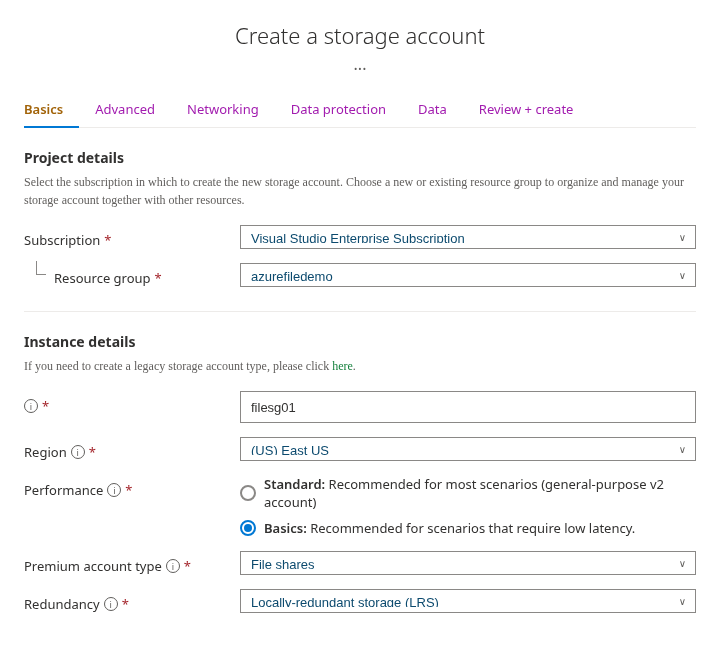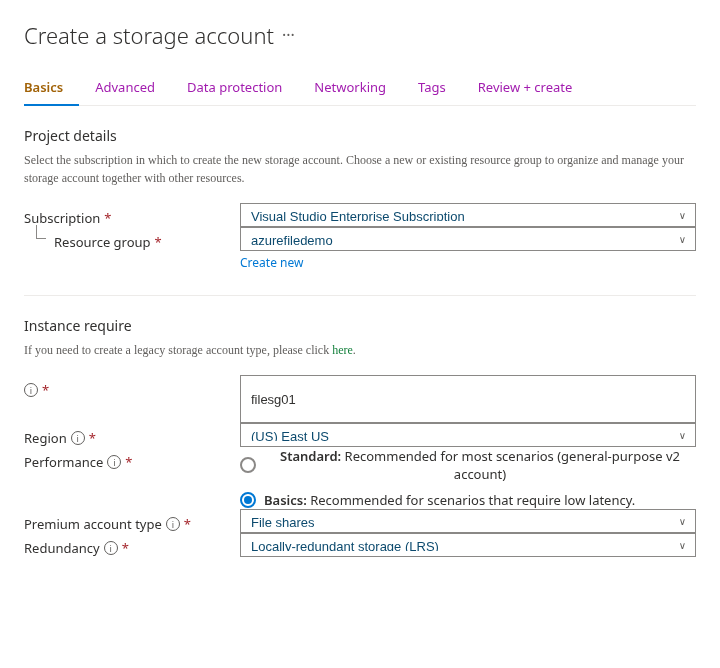--- a/index.html
+++ b/index.html
@@ -8,21 +8,22 @@
       font-size: 13px;
       color: #323130;
       background: #fff;
       padding: 20px 24px;
       max-width: 720px;
     }
     .page-title-row {
       display: flex;
       align-items: center;
       gap: 8px;
-      margin-bottom: 20px;
+      margin-bottom: 12px;
+      flex-direction: column;
     }
     .page-title {
       font-size: 22px;
       font-weight: 300;
       color: #323130;
     }
     .title-ellipsis {
       color: #605e5c;
       font-size: 16px;
       cursor: pointer;
@@ -43,37 +44,38 @@
       white-space: nowrap;
     }
     .tab:first-child { padding-left: 0; }
     .tab.active {
       color: #a16207;
       border-bottom: 2px solid #0078d4;
       font-weight: 600;
     }
     .section-title {
       font-size: 14px;
-      font-weight: 400;
+      font-weight: 700;
       color: #323130;
       margin-bottom: 6px;
     }
     .section-desc {
       font-size: 12px;
       color: #605e5c;
       margin-bottom: 16px;
       line-height: 1.5;
       font-family: Liberation Serif, serif;
     }
     .section-block {
       margin-bottom: 24px;
     }
     .form-row {
       display: flex;
       align-items: flex-start;
+      margin-bottom: 14px;
       gap: 16px;
     }
     .form-label-col {
       width: 200px;
       min-width: 200px;
       padding-top: 6px;
     }
     .form-label {
       font-size: 13px;
       color: #323130;
@@ -122,21 +124,21 @@
       pointer-events: none;
       color: #605e5c;
       font-size: 10px;
     }
     .text-input {
       width: 100%;
       border: 1px solid #8a8886;
       padding: 5px 10px;
       font-size: 13px;
       color: #323130;
-      height: 48px;
+      height: 32px;
     }
     .resource-group-indent {
       display: flex;
       align-items: flex-start;
       gap: 4px;
       padding-left: 12px;
     }
     .corner-line {
       display: inline-block;
       width: 10px;
@@ -167,21 +169,20 @@
     .radio-group {
       display: flex;
       flex-direction: column;
       gap: 8px;
     }
     .radio-option {
       display: flex;
       align-items: center;
       gap: 8px;
       cursor: pointer;
-      text-align: center;
     }
     .radio-circle {
       width: 16px;
       height: 16px;
       border-radius: 50%;
       border: 2px solid #8a8886;
       display: inline-flex;
       align-items: center;
       justify-content: center;
       flex-shrink: 0;
@@ -209,23 +210,23 @@
 <body>
 
 <div class="page-title-row">
   <h1 class="page-title">Create a storage account</h1>
   <span class="title-ellipsis">···</span>
 </div>
 
 <div class="tabs">
   <div class="tab active"><span>Basics</span></div>
   <div class="tab"><span>Advanced</span></div>
+  <div class="tab"><span>Networking</span></div>
   <div class="tab"><span>Data protection</span></div>
-  <div class="tab"><span>Networking</span></div>
-  <div class="tab"><span>Tags</span></div>
+  <div class="tab"><span>Data</span></div>
   <div class="tab"><span>Review + create</span></div>
 </div>
 
 <div class="section-block">
   <div class="section-title">Project details</div>
   <div class="section-desc">Select the subscription in which to create the new storage account. Choose a new or existing resource group to organize and manage your storage account together with other resources.</div>
 
   <div class="form-row">
     <div class="form-label-col">
       <div class="form-label">
@@ -253,29 +254,28 @@
         </div>
       </div>
     </div>
     <div class="form-control-col">
       <div class="select-wrapper">
         <select class="select-field">
           <option value="azurefiledemo">azurefiledemo</option>
         </select>
         <span class="chevron-icon">∨</span>
       </div>
-      <a class="create-new-link">Create new</a>
     </div>
   </div>
 </div>
 
 <hr class="divider">
 
 <div class="section-block">
-  <div class="section-title">Instance require</div>
+  <div class="section-title">Instance details</div>
   <div class="section-desc">
     <span>If you need to create a legacy storage account type, please click </span><a class="instance-desc-link">here</a><span>.</span>
   </div>
 
   <div class="form-row">
     <div class="form-label-col">
       <div class="form-label">
         <span class="info-icon">i</span>
         <span class="required">*</span>
       </div>

